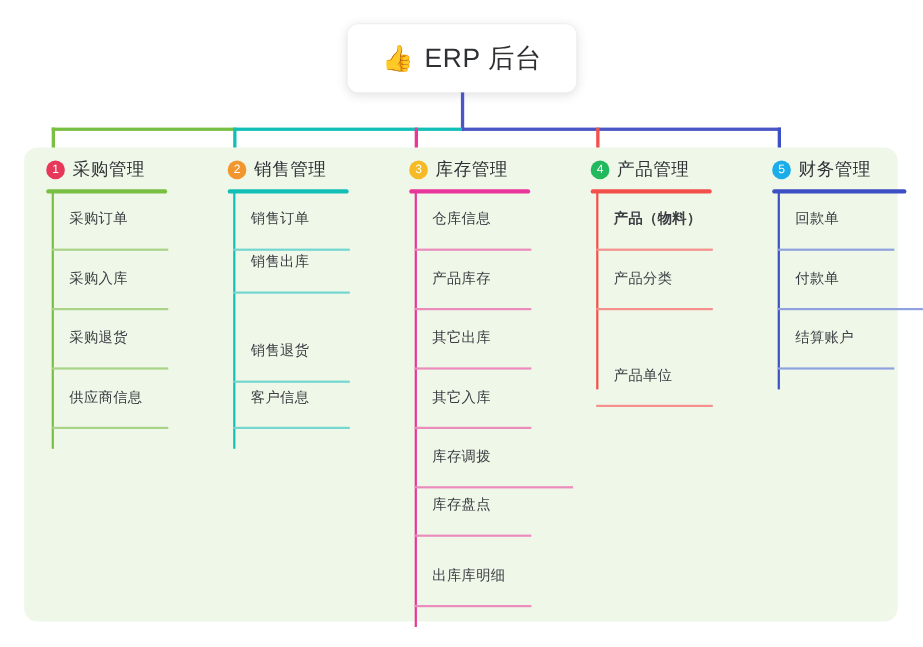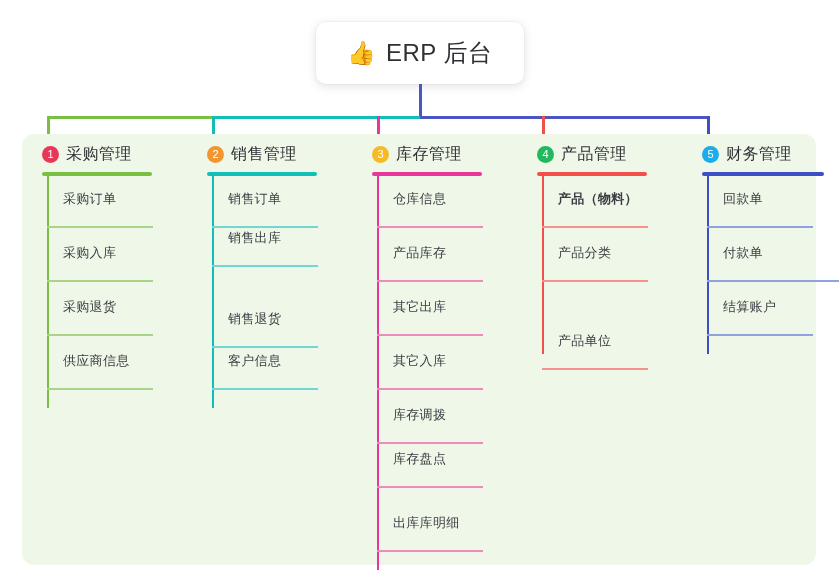--- a/index.html
+++ b/index.html
@@ -215,21 +215,21 @@
         <div class="item-rule" style="background: rgb(235, 140, 189);"></div>
       </div>
       <div class="item" style="top: 148px;">
         <span class="item-label">其它出库</span>
         <div class="item-rule" style="background: rgb(235, 140, 189);"></div>
       </div>
       <div class="item" style="top: 202px;">
         <span class="item-label">其它入库</span>
         <div class="item-rule" style="background: rgb(235, 140, 189);"></div>
       </div>
-      <div class="item" style="top: 256px;">
+      <div class="item" style="top: 256px; padding-left: 38px;">
         <span class="item-label">库存调拨</span>
         <div class="item-rule" style="background: rgb(235, 140, 189);"></div>
       </div>
       <div class="item" style="top: 300px;">
         <span class="item-label">库存盘点</span>
         <div class="item-rule" style="background: rgb(235, 140, 189);"></div>
       </div>
       <div class="item" style="top: 364px;">
         <span class="item-label">出库库明细</span>
         <div class="item-rule" style="background: rgb(235, 140, 189);"></div>

